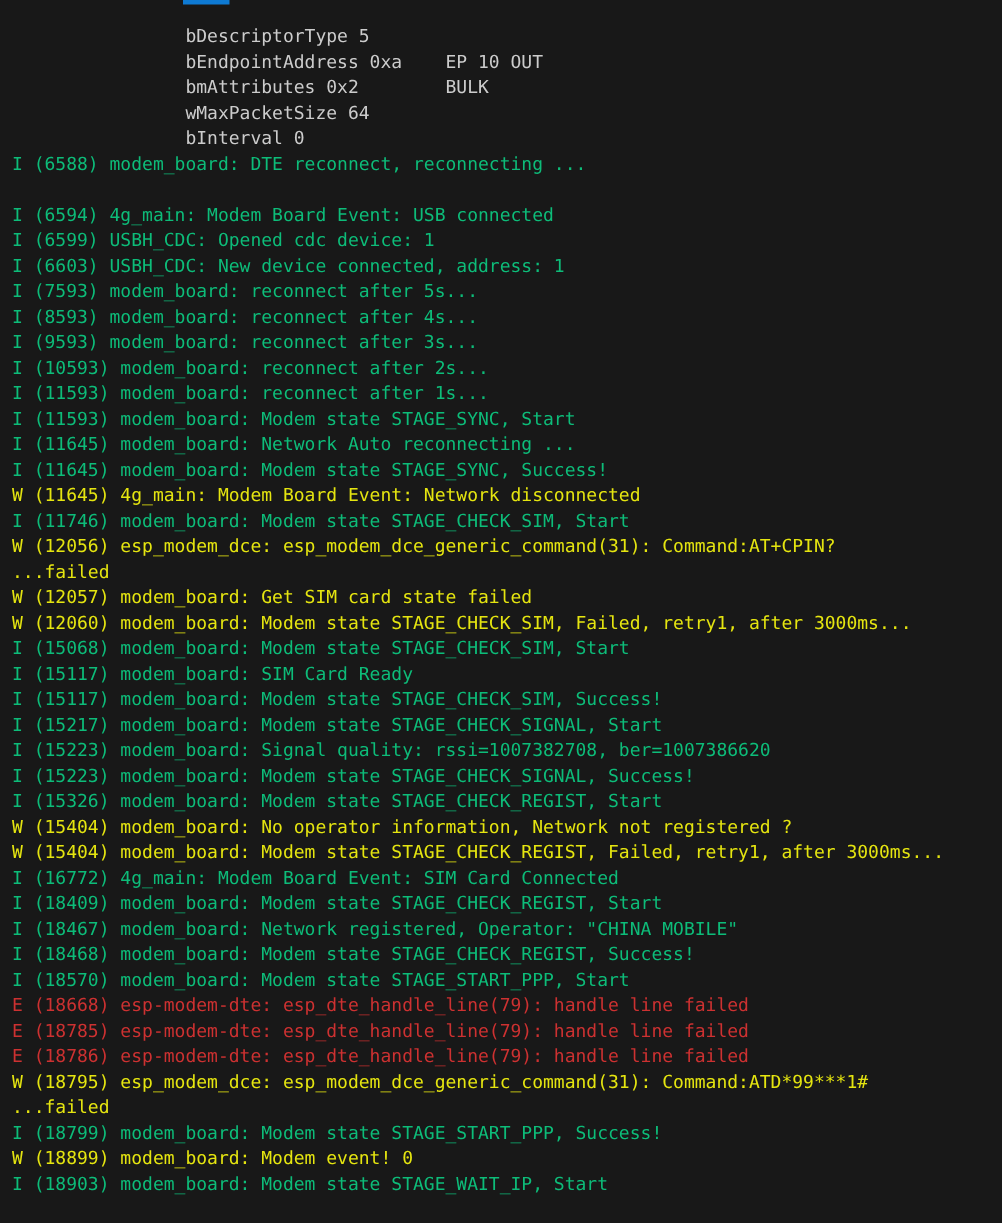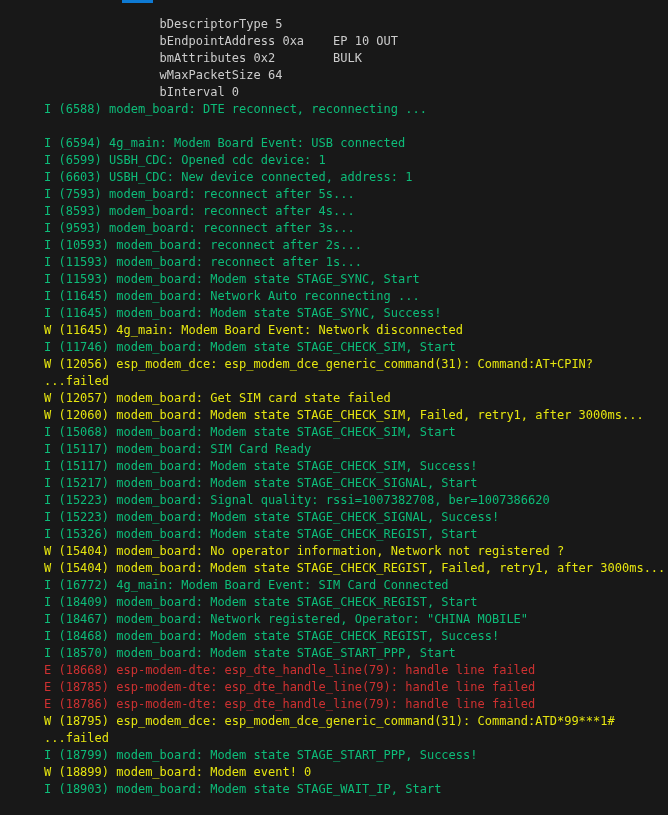--- a/index.html
+++ b/index.html
@@ -30,21 +30,20 @@
     padding: 16px 0 0 8px;
     box-sizing: border-box;
     font-family: "DejaVu Sans Mono", "Liberation Mono", monospace;
     font-size: 12px;
     line-height: 17px;
     white-space: pre;
     overflow: hidden;
   }
   .line {
     min-height: 17px;
-    margin-left: 36px;
   }
 </style>
 </head>
 <body style="background: rgb(24, 24, 24);">
 
 <div class="scroll-indicator" style="background: rgb(14, 122, 211);"></div>
 
 <div class="terminal"><div class="line" style="color: rgb(204, 204, 204);">                bDescriptorType 5</div><div class="line" style="color: rgb(204, 204, 204);">                bEndpointAddress 0xa    EP 10 OUT</div><div class="line" style="color: rgb(204, 204, 204);">                bmAttributes 0x2        BULK</div><div class="line" style="color: rgb(204, 204, 204);">                wMaxPacketSize 64</div><div class="line" style="color: rgb(204, 204, 204);">                bInterval 0</div><div class="line" style="color: rgb(13, 188, 121);">I (6588) modem_board: DTE reconnect, reconnecting ...</div><div class="line" style="color: rgb(204, 204, 204);"></div><div class="line" style="color: rgb(13, 188, 121);">I (6594) 4g_main: Modem Board Event: USB connected</div><div class="line" style="color: rgb(13, 188, 121);">I (6599) USBH_CDC: Opened cdc device: 1</div><div class="line" style="color: rgb(13, 188, 121);">I (6603) USBH_CDC: New device connected, address: 1</div><div class="line" style="color: rgb(13, 188, 121);">I (7593) modem_board: reconnect after 5s...</div><div class="line" style="color: rgb(13, 188, 121);">I (8593) modem_board: reconnect after 4s...</div><div class="line" style="color: rgb(13, 188, 121);">I (9593) modem_board: reconnect after 3s...</div><div class="line" style="color: rgb(13, 188, 121);">I (10593) modem_board: reconnect after 2s...</div><div class="line" style="color: rgb(13, 188, 121);">I (11593) modem_board: reconnect after 1s...</div><div class="line" style="color: rgb(13, 188, 121);">I (11593) modem_board: Modem state STAGE_SYNC, Start</div><div class="line" style="color: rgb(13, 188, 121);">I (11645) modem_board: Network Auto reconnecting ...</div><div class="line" style="color: rgb(13, 188, 121);">I (11645) modem_board: Modem state STAGE_SYNC, Success!</div><div class="line" style="color: rgb(229, 229, 16);">W (11645) 4g_main: Modem Board Event: Network disconnected</div><div class="line" style="color: rgb(13, 188, 121);">I (11746) modem_board: Modem state STAGE_CHECK_SIM, Start</div><div class="line" style="color: rgb(229, 229, 16);">W (12056) esp_modem_dce: esp_modem_dce_generic_command(31): Command:AT+CPIN?</div><div class="line" style="color: rgb(229, 229, 16);">...failed</div><div class="line" style="color: rgb(229, 229, 16);">W (12057) modem_board: Get SIM card state failed</div><div class="line" style="color: rgb(229, 229, 16);">W (12060) modem_board: Modem state STAGE_CHECK_SIM, Failed, retry1, after 3000ms...</div><div class="line" style="color: rgb(13, 188, 121);">I (15068) modem_board: Modem state STAGE_CHECK_SIM, Start</div><div class="line" style="color: rgb(13, 188, 121);">I (15117) modem_board: SIM Card Ready</div><div class="line" style="color: rgb(13, 188, 121);">I (15117) modem_board: Modem state STAGE_CHECK_SIM, Success!</div><div class="line" style="color: rgb(13, 188, 121);">I (15217) modem_board: Modem state STAGE_CHECK_SIGNAL, Start</div><div class="line" style="color: rgb(13, 188, 121);">I (15223) modem_board: Signal quality: rssi=1007382708, ber=1007386620</div><div class="line" style="color: rgb(13, 188, 121);">I (15223) modem_board: Modem state STAGE_CHECK_SIGNAL, Success!</div><div class="line" style="color: rgb(13, 188, 121);">I (15326) modem_board: Modem state STAGE_CHECK_REGIST, Start</div><div class="line" style="color: rgb(229, 229, 16);">W (15404) modem_board: No operator information, Network not registered ?</div><div class="line" style="color: rgb(229, 229, 16);">W (15404) modem_board: Modem state STAGE_CHECK_REGIST, Failed, retry1, after 3000ms...</div><div class="line" style="color: rgb(13, 188, 121);">I (16772) 4g_main: Modem Board Event: SIM Card Connected</div><div class="line" style="color: rgb(13, 188, 121);">I (18409) modem_board: Modem state STAGE_CHECK_REGIST, Start</div><div class="line" style="color: rgb(13, 188, 121);">I (18467) modem_board: Network registered, Operator: "CHINA MOBILE"</div><div class="line" style="color: rgb(13, 188, 121);">I (18468) modem_board: Modem state STAGE_CHECK_REGIST, Success!</div><div class="line" style="color: rgb(13, 188, 121);">I (18570) modem_board: Modem state STAGE_START_PPP, Start</div><div class="line" style="color: rgb(205, 49, 49);">E (18668) esp-modem-dte: esp_dte_handle_line(79): handle line failed</div><div class="line" style="color: rgb(205, 49, 49);">E (18785) esp-modem-dte: esp_dte_handle_line(79): handle line failed</div><div class="line" style="color: rgb(205, 49, 49);">E (18786) esp-modem-dte: esp_dte_handle_line(79): handle line failed</div><div class="line" style="color: rgb(229, 229, 16);">W (18795) esp_modem_dce: esp_modem_dce_generic_command(31): Command:ATD*99***1#</div><div class="line" style="color: rgb(229, 229, 16);">...failed</div><div class="line" style="color: rgb(13, 188, 121);">I (18799) modem_board: Modem state STAGE_START_PPP, Success!</div><div class="line" style="color: rgb(229, 229, 16);">W (18899) modem_board: Modem event! 0</div><div class="line" style="color: rgb(13, 188, 121);">I (18903) modem_board: Modem state STAGE_WAIT_IP, Start</div></div>
 
 </body></html>

